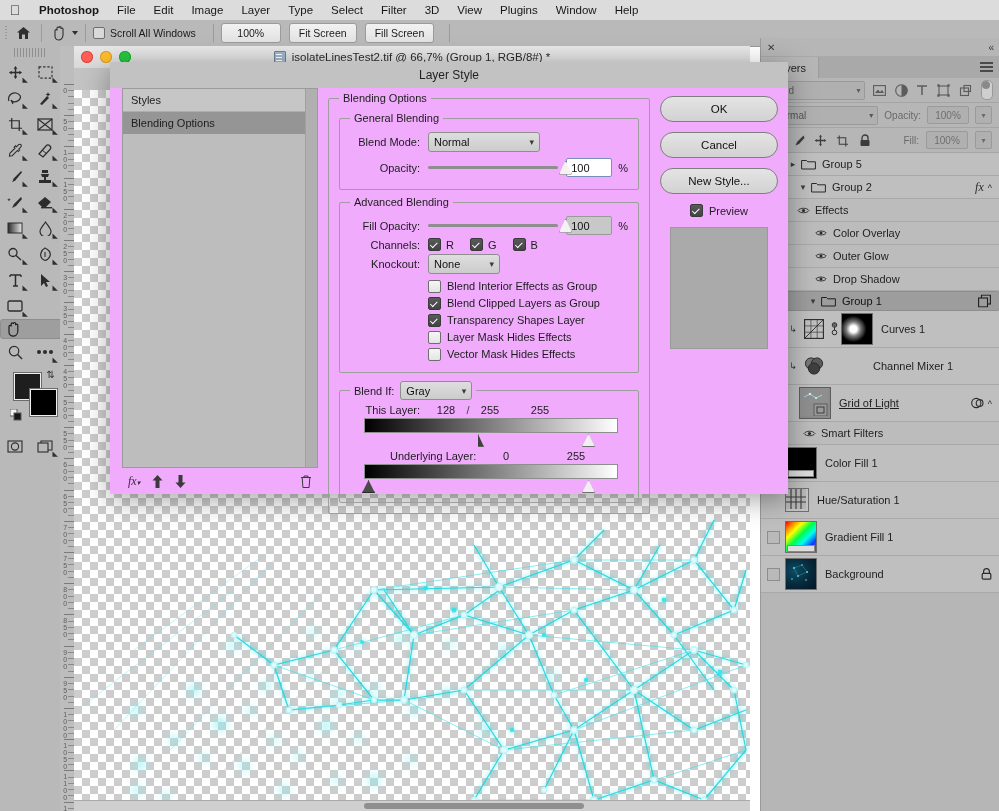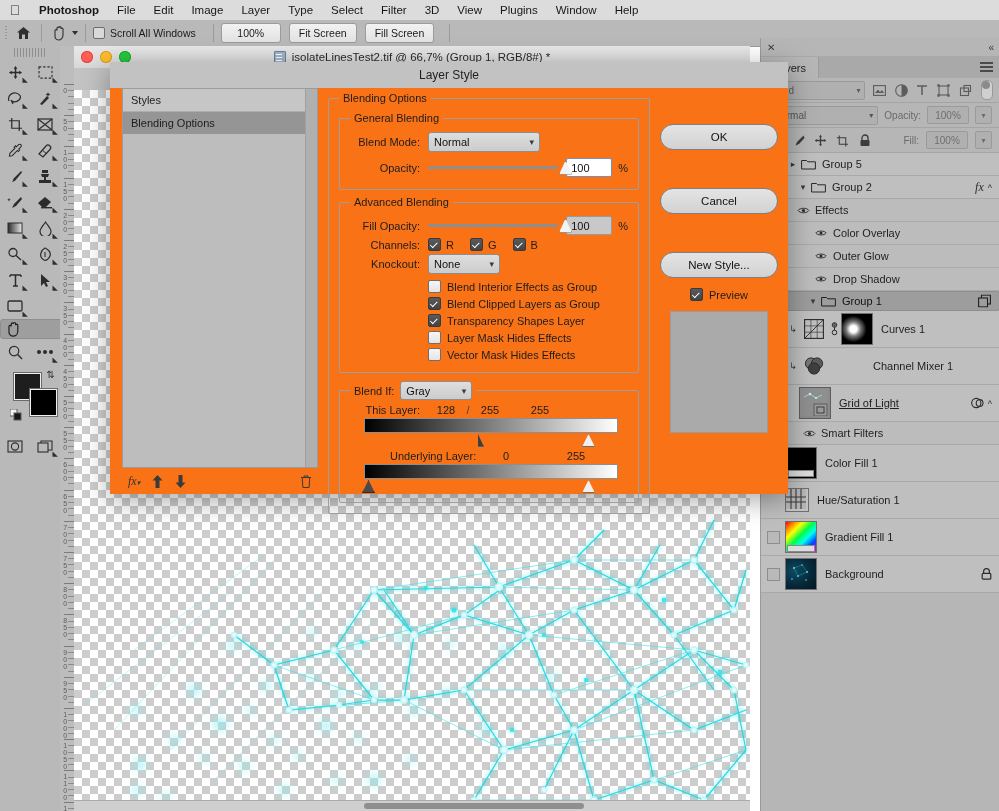--- a/index.html
+++ b/index.html
@@ -222,21 +222,21 @@
     width:30px;height:30px;flex:0 0 auto;margin-right:8px;border:1px solid #6f6f6f;background:#000;
   }
   .thumb-sm{width:22px;height:22px;flex:0 0 auto;margin-right:8px;border:1px solid #6f6f6f;}
   .rt-ico{position:absolute;right:8px;top:50%;transform:translateY(-50%);
     font-size:11px;color:#2c2c2c;display:flex;align-items:center;gap:4px;}
   .fxi{font-style:italic;font-family:"Liberation Serif",serif;font-size:12px;}
   .chev{font-size:9px;color:#2c2c2c;}
 
   
   #dialog{
-    left:110px;top:62px;width:678px;height:432px;background:#f97316;
+    left:110px;top:62px;width:678px;height:432px;background:#f0abfc;
     box-shadow:0 6px 26px rgba(0,0,0,.35);
   }
   #dlg-title{
     height:26px;display:flex;align-items:center;justify-content:center;
     font-size:12px;color:#1f1f1f;background:#c2c2c2;
   }
   #dlg-body{display:flex;padding:0 10px 0 12px;gap:10px;height:calc(100% - 26px);}
   #styles-col{width:196px;display:flex;flex-direction:column;}
   #styles-list{
     flex:1;background:#bdbdbd;border:1px solid #9b9b9b;margin-bottom:0;position:relative;
@@ -289,21 +289,21 @@
   .numbox.plain{border:1px solid #9a9a9a;background:#c8c8c8;}
   .pct{margin-left:6px;font-size:11px;}
   .chk{
     width:11px;height:11px;border:1px solid #6e6e6e;border-radius:2px;
     background:linear-gradient(#f6f6f6,#e4e4e4);
     display:inline-flex;align-items:center;justify-content:center;flex:0 0 auto;
   }
   .chk.on{background:linear-gradient(#5a5a5a,#434343);border-color:#3a3a3a;}
   .chk.on:after{content:"";width:6px;height:3px;border-left:1.6px solid #fff;
     border-bottom:1.6px solid #fff;transform:rotate(-45deg) translate(0px,-1px);}
-  .cbrow{display:flex;align-items:center;gap:6px;margin-bottom:4px;font-size:11px;}
+  .cbrow{display:flex;gap:6px;margin-bottom:4px;font-size:11px;}
   .cbrow.ind{margin-left:78px;}
   .chan{display:flex;align-items:center;gap:5px;margin-right:16px;}
 
   .grad-row{margin-top:2px;margin-bottom:2px;position:relative;height:14px;}
   .grad{
     height:13px;border:1px solid #8e8e8e;
   }
   .grad.black{background:linear-gradient(to right,#000,#ffffff);}
   .slider-handles{position:relative;height:11px;margin-top:0;}
   .sh{
@@ -315,21 +315,21 @@
     clip-path:polygon(50% 0,100% 100%,0 100%);}
   .sh.split{background:#3a3a3a;clip-path:polygon(50% 0,100% 100%,50% 100%);}
   .bi-nums{display:flex;align-items:center;font-size:11px;margin-bottom:2px;}
 
   #btn-col{width:118px;padding-top:8px;display:flex;flex-direction:column;align-items:center;}
   .dbtn{
     width:116px;height:24px;border-radius:13px;
     background:linear-gradient(#e4e4e4,#d2d2d2);
     border:1px solid #7f7f7f;
     display:flex;align-items:center;justify-content:center;
-    font-size:11.5px;color:#111;margin-bottom:10px;margin-top:28px;
+    font-size:11.5px;color:#111;margin-bottom:10px;
   }
   #preview-row{display:flex;align-items:center;gap:6px;margin-bottom:10px;font-size:11px;}
   #preview-box{
     width:96px;height:120px;background:#aaaaaa;border:1px solid #9a9a9a;
   }
 
   svg{display:block;}
 </style>
 </head>
 <body>

